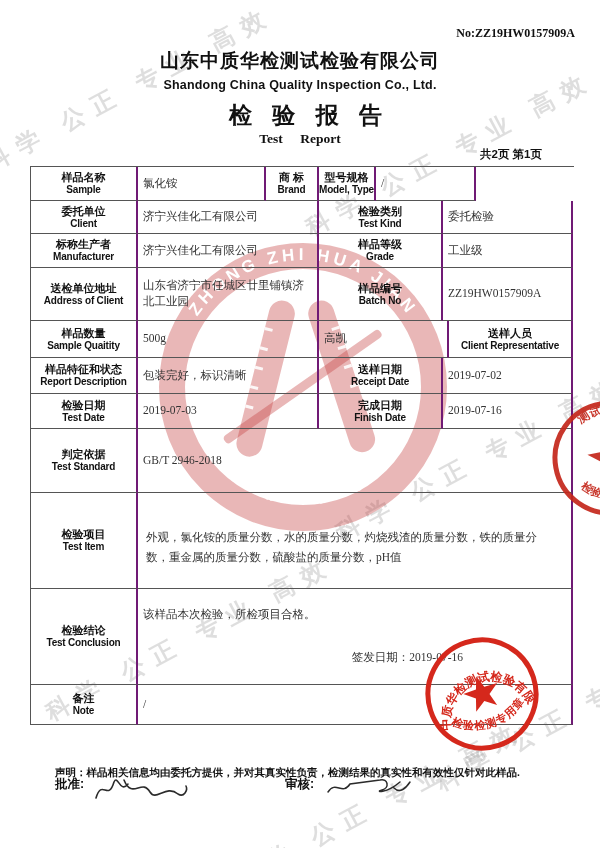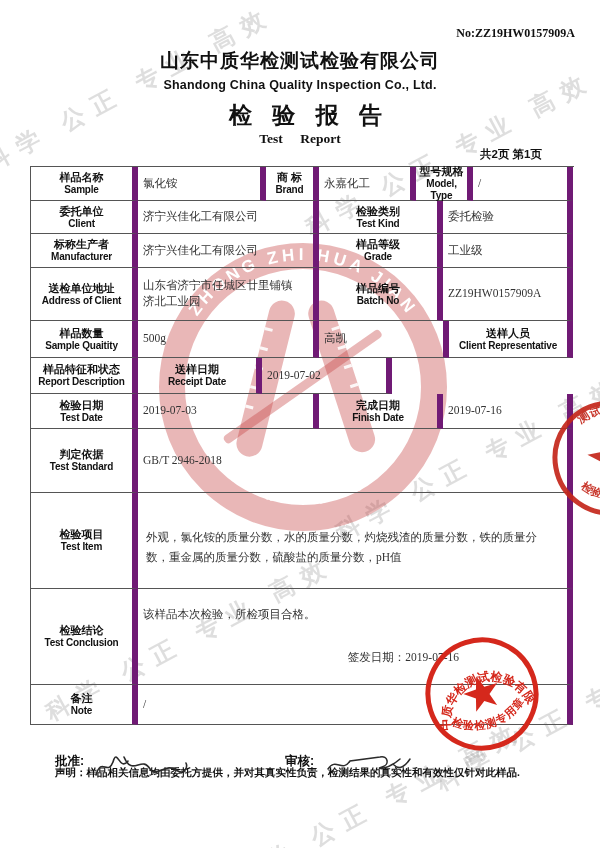--- a/index.html
+++ b/index.html
@@ -22,21 +22,21 @@
   .title-zh { position:absolute; top:100px; left:9px; width:100%; text-align:center; font-size:23px; font-weight:bold; letter-spacing:7px; z-index:3; }
   .title-en { position:absolute; top:131px; left:0; width:100%; text-align:center; font-family:"Liberation Serif", serif; font-size:13.5px; font-weight:bold; word-spacing:14px; z-index:3; }
   .pagination { position:absolute; top:147px; right:58px; font-size:11.5px; font-weight:bold; z-index:3; }
   
   .report-table {
     position:absolute; left:30px; top:166px; width:544px; z-index:2;
     border-top:1px solid #555; border-left:1px solid #555;
   }
   .trow { display:flex; width:100%; }
   .cell {
-    border-right:6px solid #701a75; border-bottom:1px solid #555;
+    border-right:2px solid #701a75; border-bottom:1px solid #555;
     display:flex; flex-direction:column; justify-content:center;
   }
   .lab { align-items:center; text-align:center; }
   .lab .zh { font-size:11px; font-weight:bold; line-height:13px; }
   .lab .en { font-size:10px; font-weight:bold; line-height:12px; letter-spacing:-0.2px; }
   .val {
     font-family:"Liberation Serif", serif; font-size:11.5px; color:#333;
     padding-left:5px; padding-right:12px; line-height:1.35; white-space:pre-line;
   }
   
@@ -51,21 +51,21 @@
   .val-top { justify-content:flex-start; padding-top:18px; }
   .conclusion-cell { position:relative; }
   .sign-date { position:absolute; right:108px; bottom:18px; font-family:"Liberation Serif", serif; font-size:11.5px; color:#333; }
   .item-cell { padding-top:34px; padding-left:8px; line-height:1.75; justify-content:flex-start; }
   
   .center-seal { position:absolute; left:148px; top:232px; z-index:1; pointer-events:none; }
   .corner-seal { position:absolute; left:398px; top:610px; z-index:4; pointer-events:none; }
   .edge-seal  { position:absolute; left:552px; top:394px; z-index:4; pointer-events:none; }
   
   .declaration { position:absolute; left:55px; top:766px; width:505px; font-size:10.5px; font-weight:bold; z-index:3; }
-  .sig-row { position:absolute; left:55px; top:747px; width:520px; display:flex; align-items:flex-start; z-index:3; }
+  .sig-row { position:absolute; left:55px; top:770px; width:520px; display:flex; align-items:flex-start; z-index:3; }
   .sig-label { font-size:12.5px; font-weight:bold; margin-top:6px; }
   .sig-svg { margin-left:6px; }
   .sig-block { display:flex; }
   .sig-b1{width:230px}.sig-b2{width:165px}
 </style>
 </head>
 <body>
 
 <div class="page">
 
@@ -125,21 +125,20 @@
     <div class="trow h34">
       <div class="cell lab w107">
         <span class="zh">样品名称</span>
         <span class="en">Sample</span>
       </div>
       <div class="cell val w128">氯化铵</div>
       <div class="cell lab w53">
         <span class="zh">商 标</span>
         <span class="en">Brand</span>
       </div>
-      <div class="cell val w97">永嘉化工</div>
       <div class="cell lab w57">
         <span class="zh">型号规格</span>
         <span class="en">Model, Type</span>
       </div>
       <div class="cell val w100">/</div>
     </div>
 
     <div class="trow h33">
       <div class="cell lab w107">
         <span class="zh">委托单位</span>
@@ -190,20 +189,21 @@
         <span class="zh">送样人员</span>
         <span class="en">Client  Representative</span>
       </div>
     </div>
 
     <div class="trow h36">
       <div class="cell lab w107">
         <span class="zh">样品特征和状态</span>
         <span class="en">Report Description</span>
       </div>
+      <div class="cell val w181">包装完好，标识清晰</div>
       <div class="cell lab w124">
         <span class="zh">送样日期</span>
         <span class="en">Receipt Date</span>
       </div>
       <div class="cell val w130">2019-07-02</div>
     </div>
 
 
     <div class="trow h35">
       <div class="cell lab w107">

